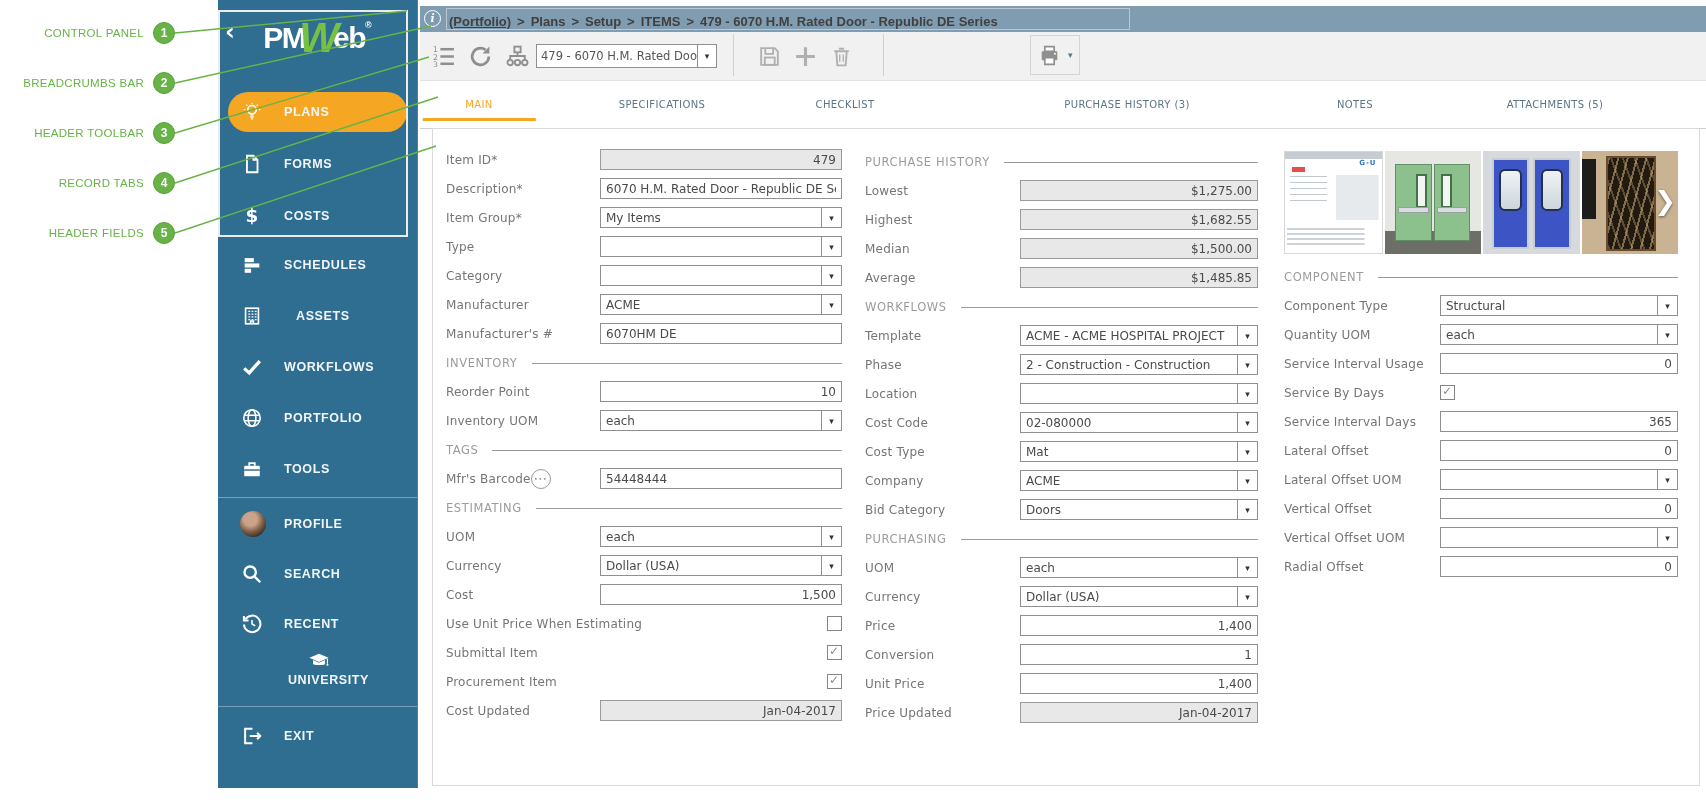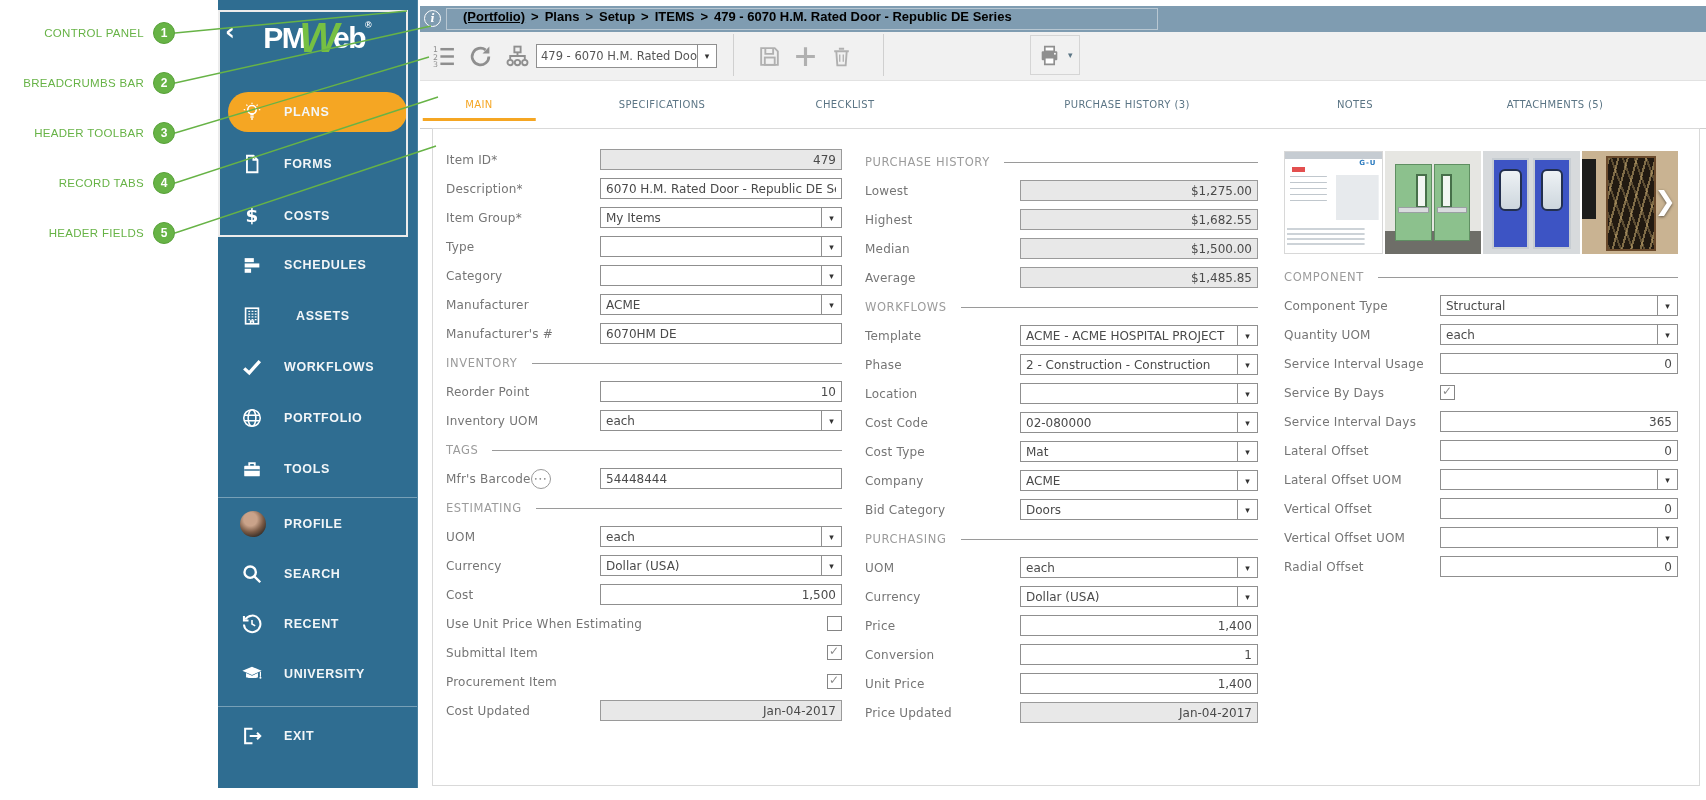--- a/index.html
+++ b/index.html
@@ -41,21 +41,21 @@
             box-sizing:border-box;z-index:40;pointer-events:none;}
 
   
   .content{position:absolute;left:418px;top:0;right:0;height:800px;background:#fff;}
 
   .bc-bar{position:absolute;left:2px;right:0;top:6px;height:26px;background:#7f9cb1;}
   .info-ic{position:absolute;left:4px;top:4px;width:17px;height:17px;border:1.5px solid #fff;
            border-radius:50%;color:#fff;font:italic bold 11px "DejaVu Serif",serif;
            display:flex;align-items:center;justify-content:center;box-sizing:border-box;}
   .bc-box{position:absolute;left:26px;top:2px;height:20px;width:678px;border:1px solid #b8c7d2;
-          display:flex;align-items:flex-start;padding:0 16px;color:#000000;
+          display:flex;align-items:flex-end;padding:0 2px;color:#404040;
           font-family:"Liberation Sans",sans-serif;font-size:13px;font-weight:bold;
           white-space:nowrap;overflow:hidden;}
   .bc-seg.link{text-decoration:underline;cursor:pointer;}
   .bc-sep{margin:0 6px;}
 
   .toolbar{position:absolute;left:2px;right:0;top:32px;height:48px;background:#f1f1f1;
            border-bottom:1px solid #e2e2e2;}
   .tb-btn{position:absolute;top:12px;width:26px;height:26px;background:none;border:none;padding:0;cursor:pointer;}
   .tb-btn svg{width:25px;height:25px;}
   .b-list{left:10px;} .b-hist{left:47px;} .b-tree{left:84px;}
@@ -286,21 +286,21 @@
           <div class="side-item" style="height: 50px;">
             <span class="side-icon">
               <svg viewBox="0 0 24 24" fill="none" stroke="#fff" stroke-width="2.2">
                 <path d="M4.6 7A9 9 0 1 1 3.2 12.5"></path>
                 <path d="M3.2 3.2v5h5"></path>
                 <path d="M12 7.5V12l3.5 2" stroke-width="1.7"></path>
               </svg>
             </span>
             <span class="side-label">RECENT</span>
           </div>
-          <div class="side-item" style="height: 50px;">
+          <div class="side-item" style="height: 50px; flex-direction: column;">
             <span class="side-icon">
               <svg viewBox="0 0 24 24" fill="#fff">
                 <path d="M12 4L1.5 8.5 12 13l10.5-4.5z"></path>
                 <path d="M5.5 11v4.2c0 1.6 13 1.6 13 0V11L12 13.8z"></path>
                 <path d="M21.2 9.5v5.5" stroke="#fff" stroke-width="1.3" fill="none"></path>
                 <circle cx="21.2" cy="16" r="1.1"></circle>
               </svg>
             </span>
             <span class="side-label">UNIVERSITY</span>
           </div>

